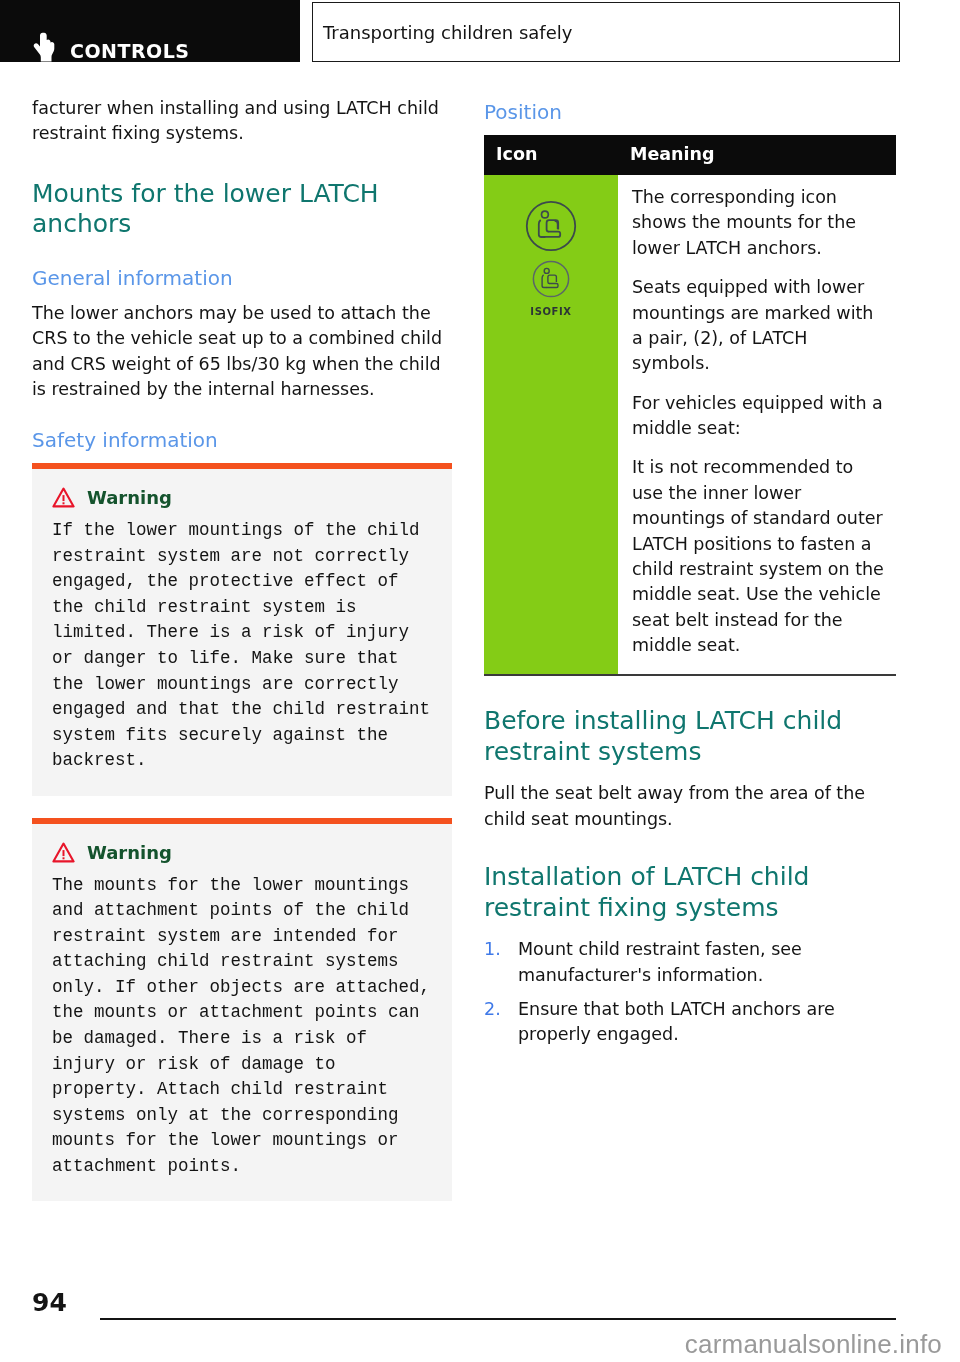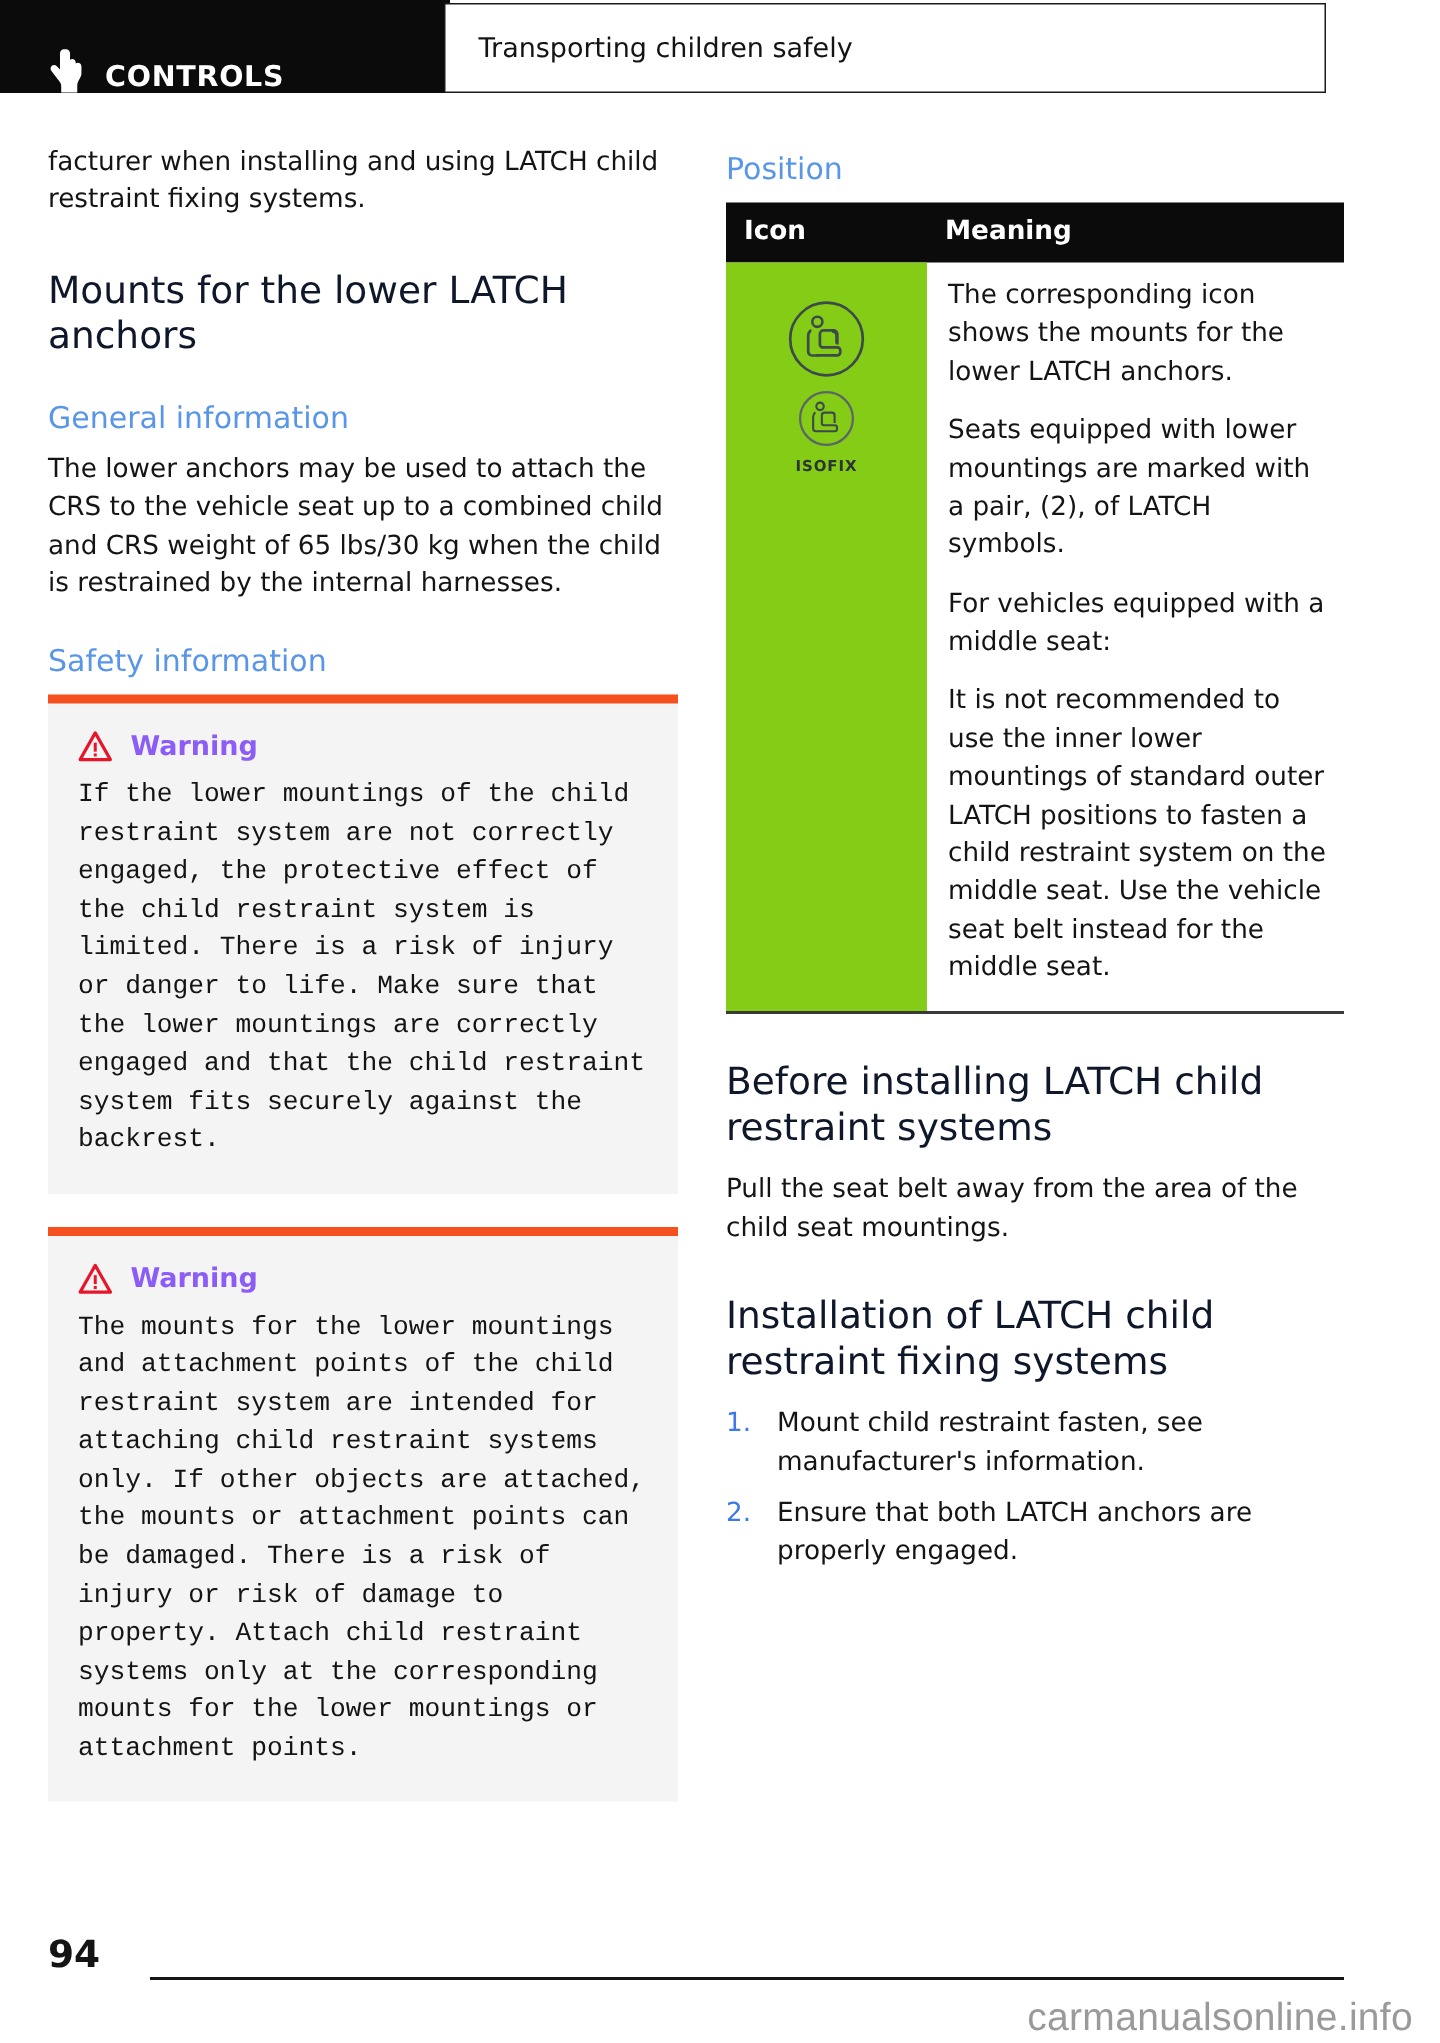--- a/index.html
+++ b/index.html
@@ -41,29 +41,29 @@
     display: block;
   }
   .header-tab-label {
     color: #ffffff;
     font-size: 19px;
     font-weight: 700;
     letter-spacing: 0.5px;
   }
   .header-title-box {
     position: absolute;
-    left: 296px; top: 2px;
+    left: 312px; top: 2px;
     width: 588px;
     height: 60px;
     border: 1px solid #1a1a1a;
     background: #ffffff;
     box-sizing: border-box;
     display: flex;
     align-items: center;
-    padding-left: 22px;
+    padding-left: 10px;
   }
   .header-title-text {
     font-size: 18px;
     color: #141414;
     font-weight: 400;
   }
 
   
   .col {
     position: absolute;
@@ -78,21 +78,21 @@
     font-size: 17.5px;
     line-height: 1.45;
     color: #141414;
   }
 
   h1.sec {
     margin: 30px 0 14px 0;
     font-size: 25px;
     font-weight: 400;
     line-height: 1.22;
-    color: #0f172a;
+    color: #0f766e;
   }
   h1.sec.first { margin-top: 32px; }
 
   h2.sub {
     margin: 26px 0 10px 0;
     font-size: 20px;
     font-weight: 400;
     line-height: 1.25;
     color: #5A96E8;
   }
@@ -113,21 +113,21 @@
   }
   .warn-tri {
     width: 23px;
     height: 21px;
     display: block;
     flex: 0 0 auto;
   }
   .warning-title {
     font-size: 18px;
     font-weight: 700;
-    color: #8b5cf6;
+    color: #14532d;
   }
   .warning-text {
     font-size: 17.5px;
     line-height: 1.46;
     color: #141414;
     margin: 0;
     font-family: Liberation Mono, monospace;
   }
 
   

